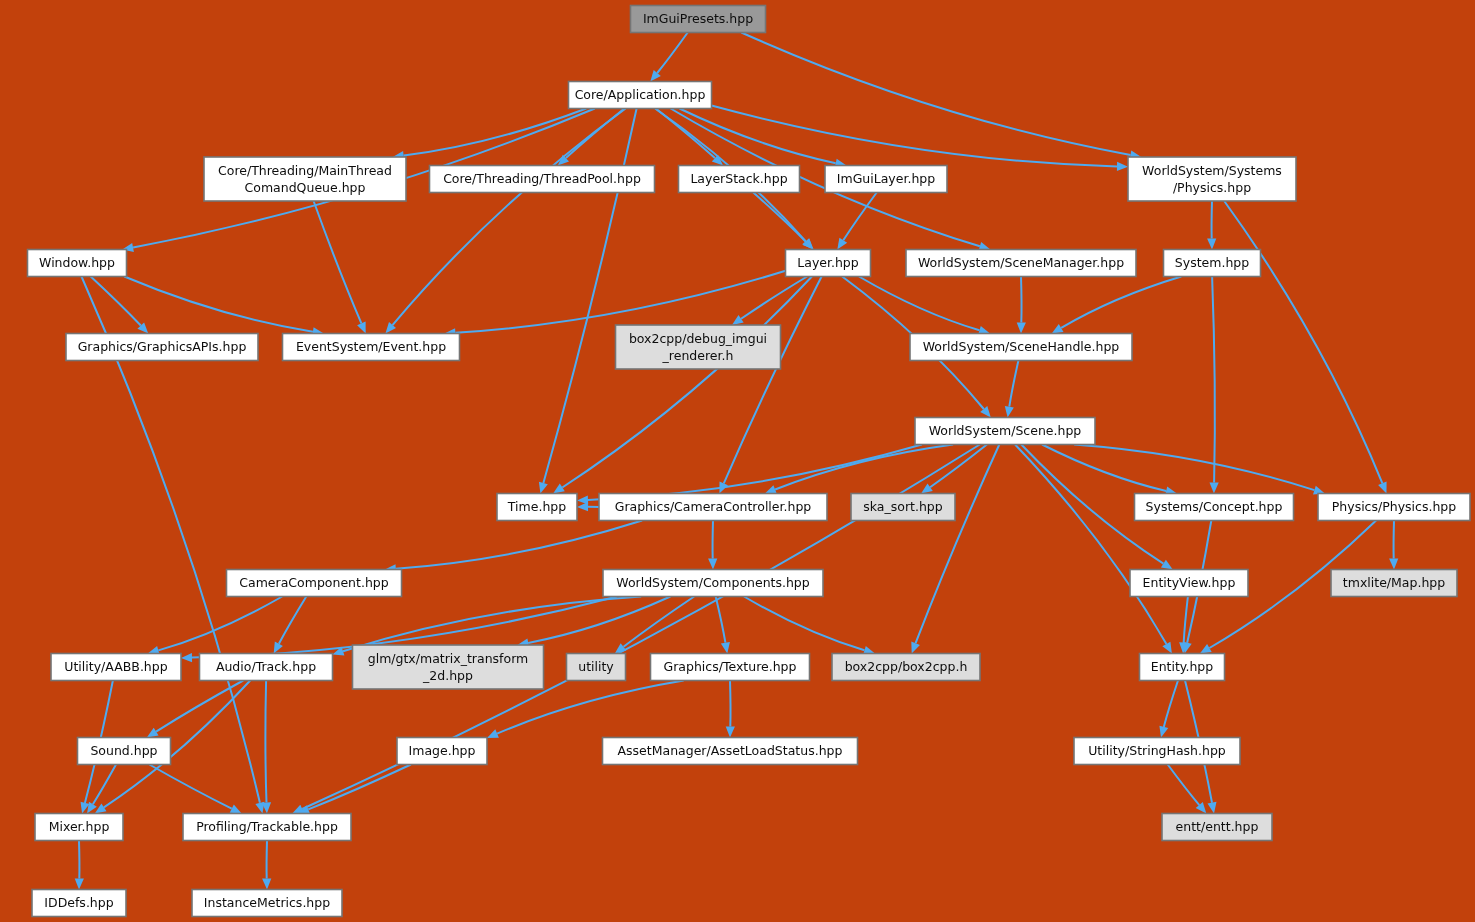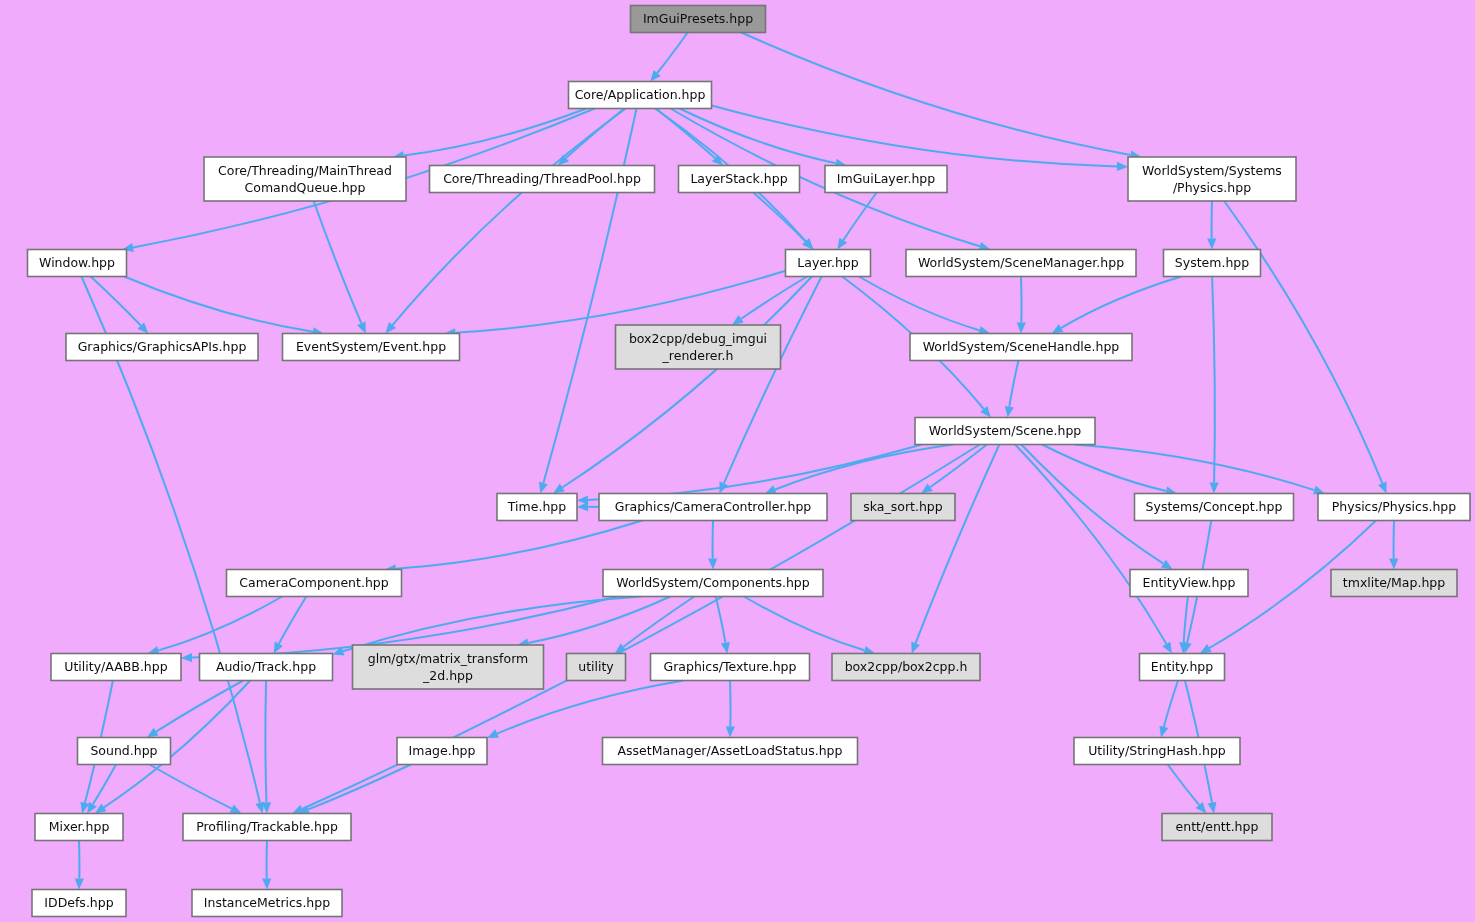--- a/index.html
+++ b/index.html
@@ -1,17 +1,17 @@
 <!DOCTYPE html>
 <html><head>
 <meta charset="utf-8">
 <style>
   html,body{margin:0;padding:0;background:#000;}
   body{font-family:"DejaVu Sans","Liberation Sans",sans-serif;}
-  #stage{position:relative;width:1475px;height:922px;background:#f0abfc;overflow:hidden;}
+  #stage{position:relative;width:1475px;height:922px;background:#c2410c;overflow:hidden;}
   svg#graph{position:absolute;left:0;top:0;width:1475px;height:922px;}
   .edge{fill:none;stroke:#4eaaf0;stroke-width:2;}
   .arrowfill{fill:#4eaaf0;}
   .node rect{stroke:#757575;stroke-width:1.6;}
   .node text{font-family:"DejaVu Sans","Liberation Sans",sans-serif;font-size:12.5px;fill:#0d0d0d;
              text-anchor:middle;dominant-baseline:middle;}
 </style>
 </head>
 <body>
 

